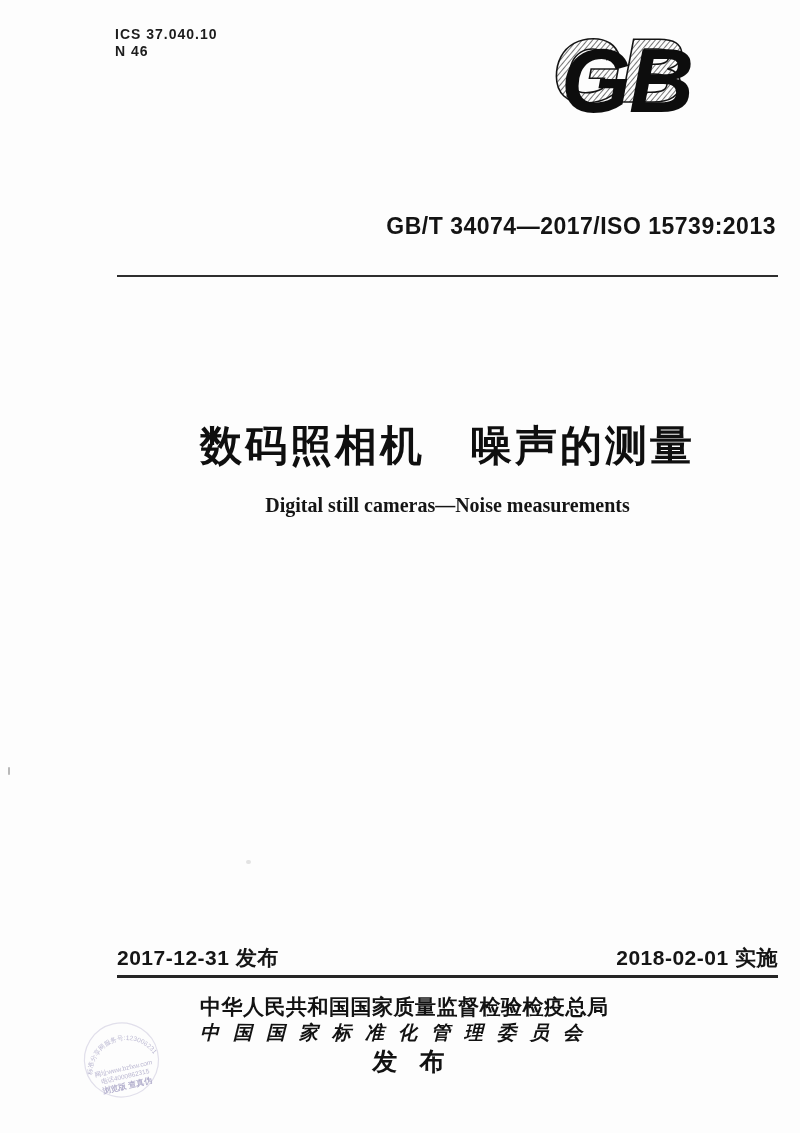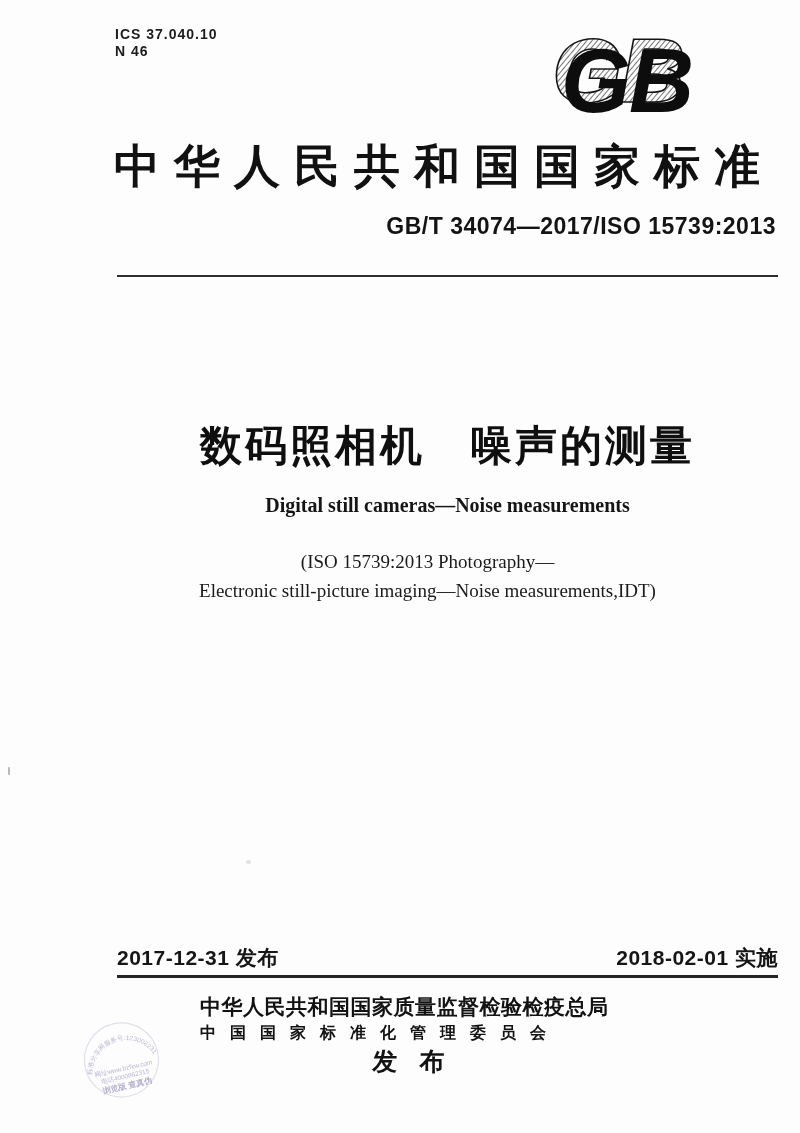--- a/index.html
+++ b/index.html
@@ -76,22 +76,23 @@
   }
   .issuer-col{
     display:flex;flex-direction:column;
     font-family:"Liberation Serif",serif;
     font-weight:bold;color:#121212;
   }
   .issuer-line1{
     font-size:21px;line-height:25px;letter-spacing:0.5px;white-space:nowrap;
   }
   .issuer-line2{
-    font-size:16px;line-height:25px;letter-spacing:14px;white-space:nowrap;
+    font-size:19px;line-height:25px;letter-spacing:14px;white-space:nowrap;
     margin-right:-14px;
+    font-style:italic;
   }
   .publish-label{
     font-family:"Liberation Serif",serif;
     font-size:25px;font-weight:bold;color:#121212;
     margin-left:16px;letter-spacing:8px;white-space:nowrap;
   }
   
   .stamp{
     position:absolute;left:80px;top:1016px;width:82px;height:84px;
     transform:rotate(-13deg);
@@ -123,33 +124,28 @@
         <pattern id="hatch" width="4" height="4" patternUnits="userSpaceOnUse" patternTransform="rotate(40)">
           <rect width="4" height="4" fill="#fdfdfd"></rect>
           <line x1="0" y1="0" x2="0" y2="4" stroke="#3a3a3a" stroke-width="1.4"></line>
         </pattern>
       </defs>
       <text x="4" y="78" font-size="90" font-weight="900" font-family="'Liberation Sans',sans-serif" letter-spacing="-2" fill="url(#hatch)" stroke="#141414" stroke-width="1.6">GB</text>
       <text x="13" y="88" font-size="90" font-weight="900" font-family="'Liberation Sans',sans-serif" letter-spacing="-2" fill="#0d0d0d">GB</text>
     </svg>
   </div>
 
-  <div class="header-title">中华人民共和国国家标准</div>
 
   <div class="std-number">GB/T 34074—2017/ISO 15739:2013</div>
 
   <div class="rule-top"></div>
 
   <div class="title-cn">数码照相机　噪声的测量</div>
   <div class="title-en">Digital still cameras—Noise measurements</div>
 
-  <div class="iso-ref">
-    <div>(ISO 15739:2013 Photography—</div>
-    <div>Electronic still-picture imaging—Noise measurements,IDT)</div>
-  </div>
 
   <div class="date-issue">2017-12-31 发布</div>
   <div class="date-impl">2018-02-01 实施</div>
 
   <div class="rule-bottom"></div>
 
   <div class="footer">
     <div class="issuer-col">
       <div class="issuer-line1">中华人民共和国国家质量监督检验检疫总局</div>
       <div class="issuer-line2">中国国家标准化管理委员会</div>

